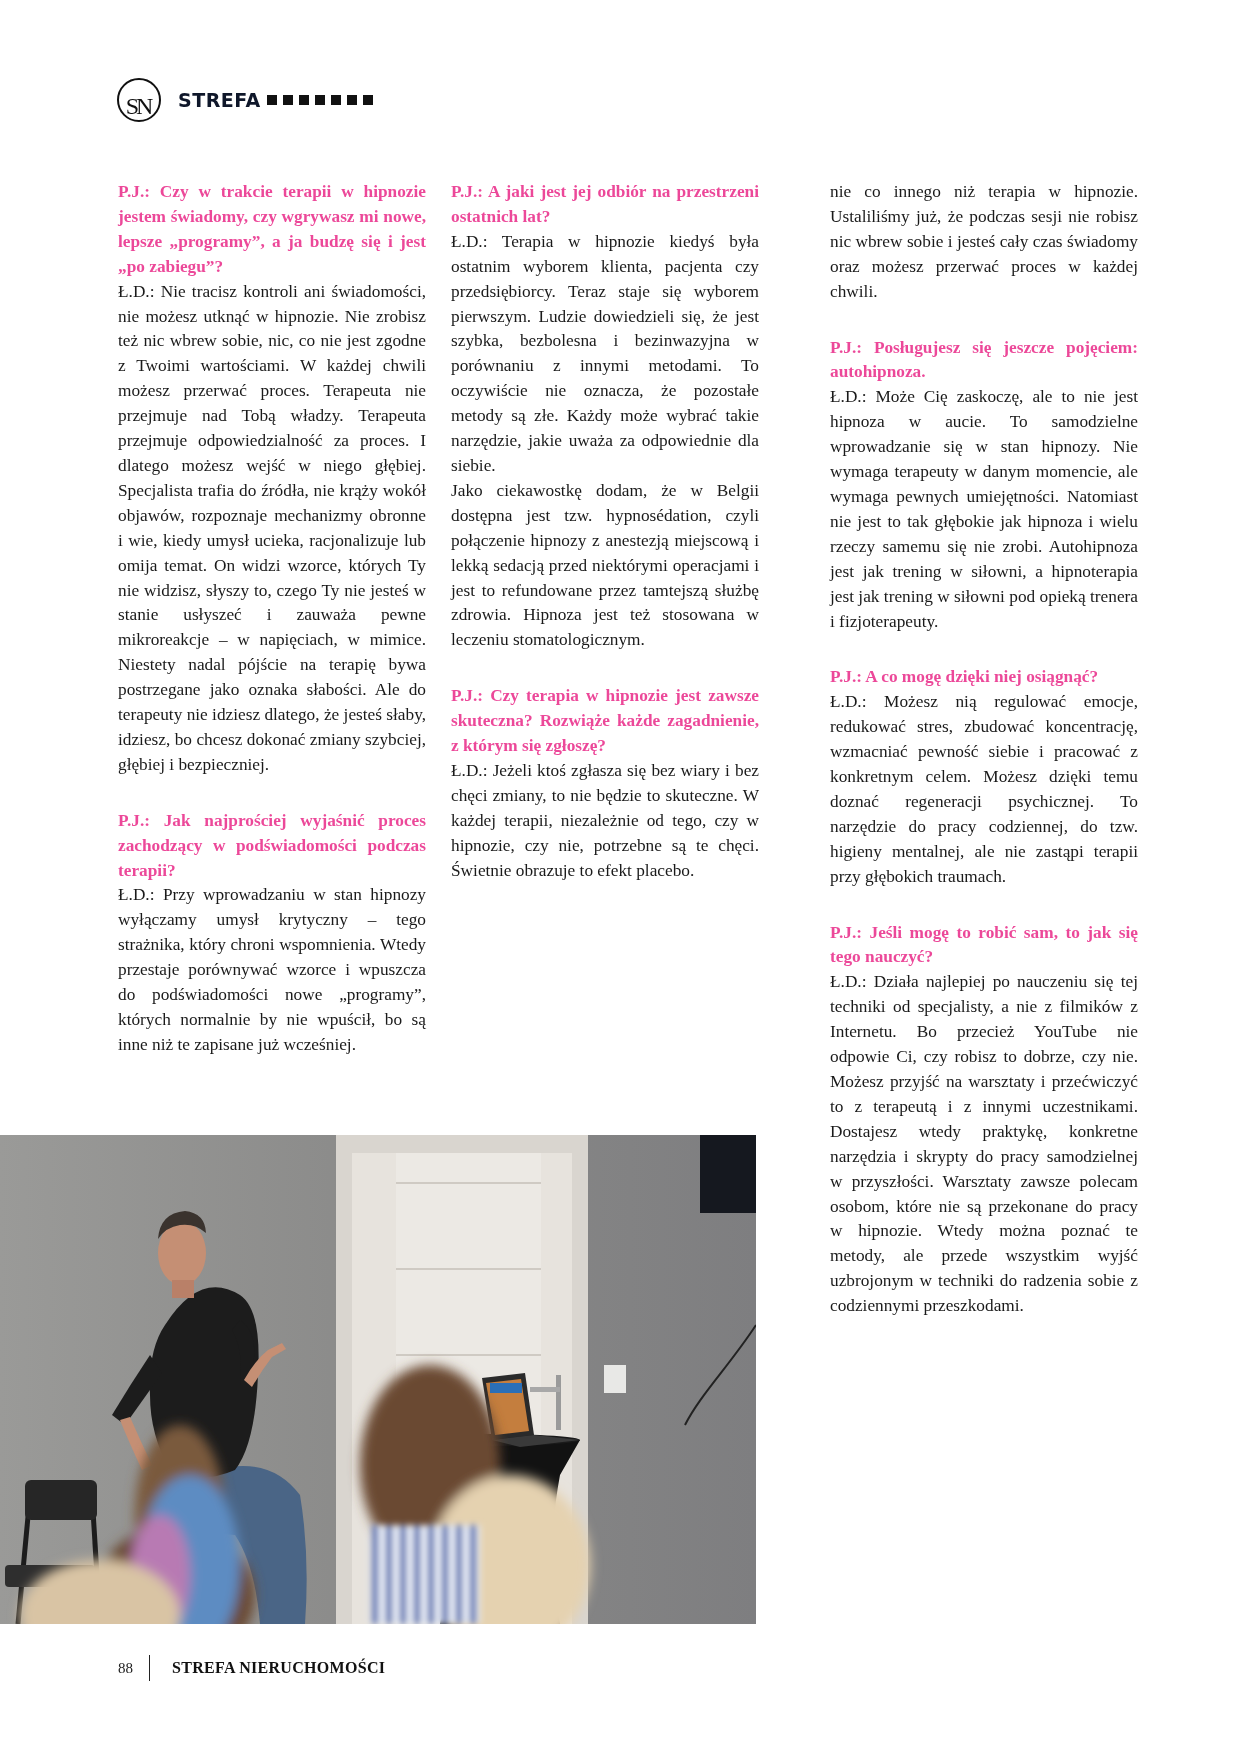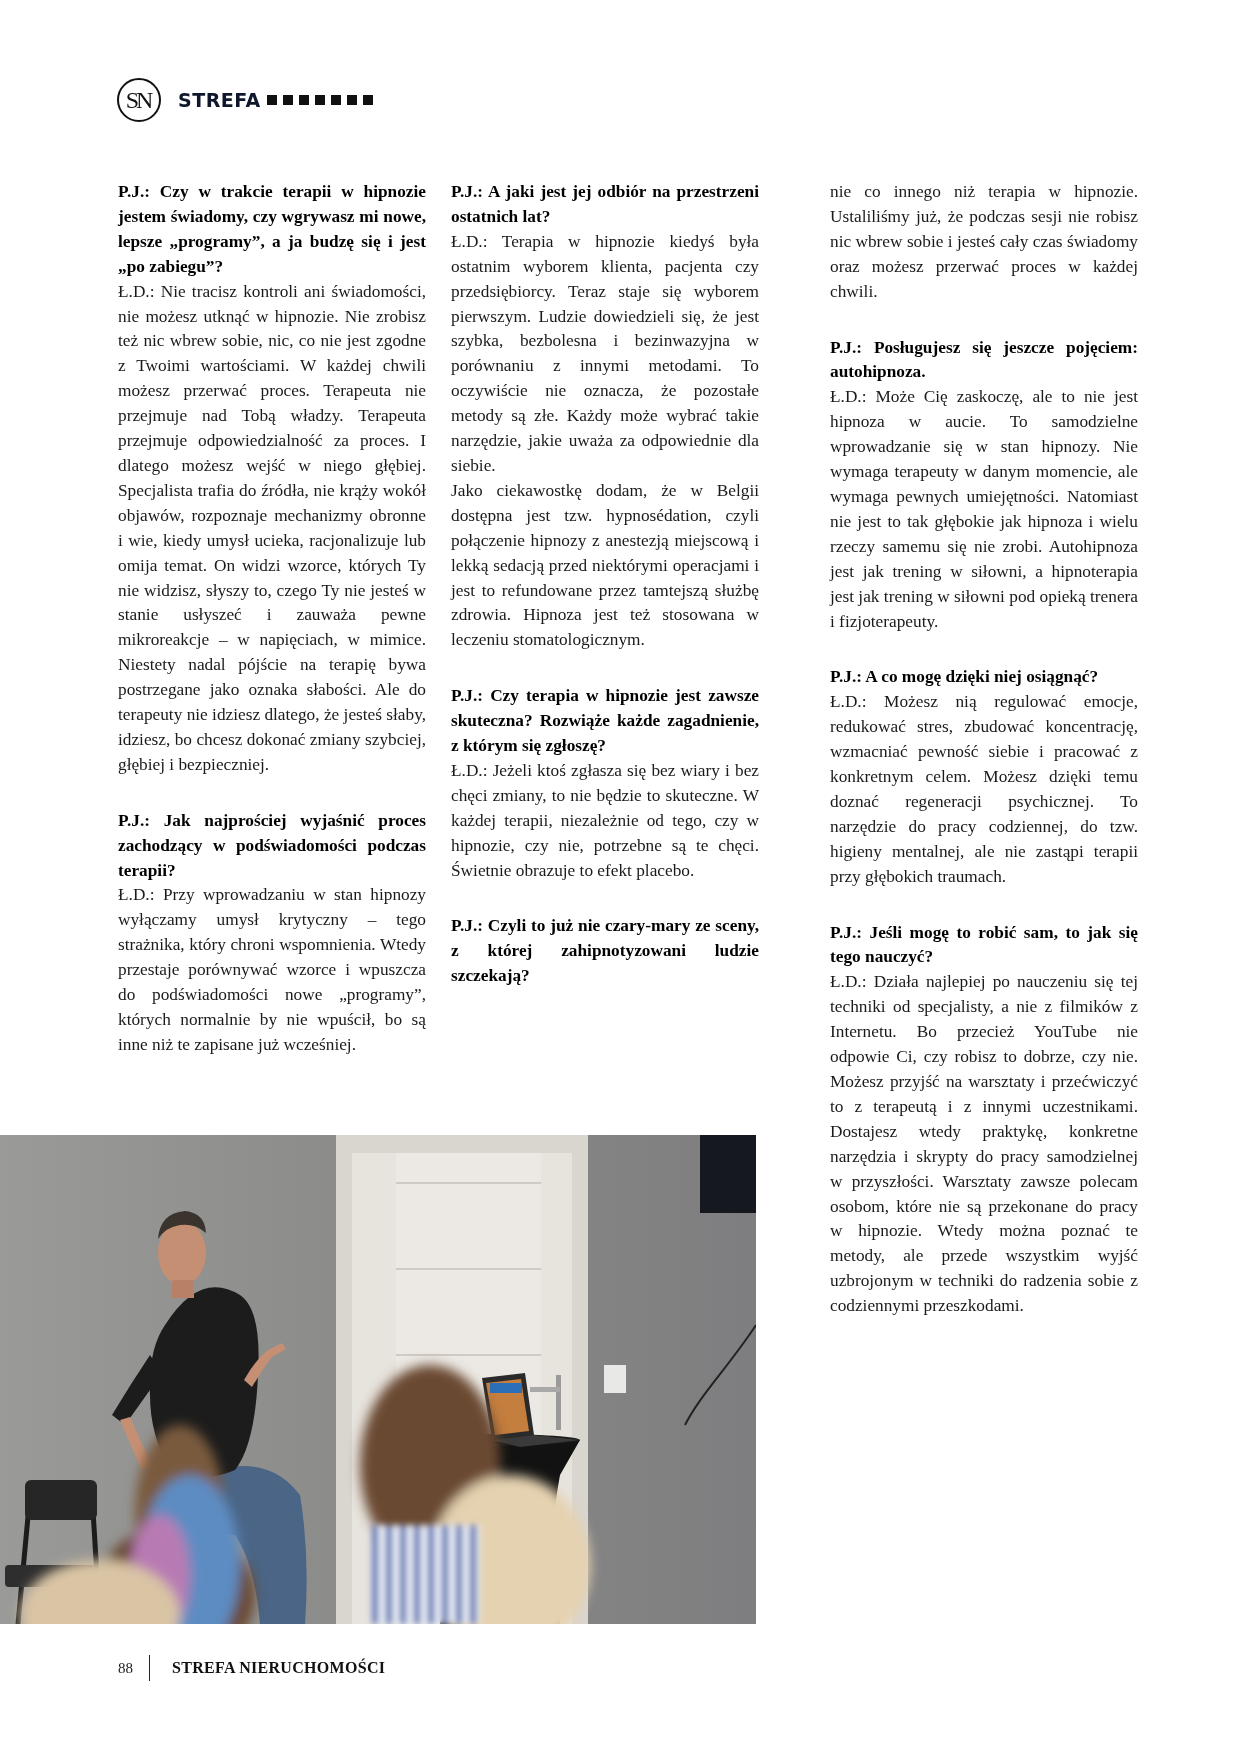--- a/index.html
+++ b/index.html
@@ -1,31 +1,31 @@
 <!DOCTYPE html>
 <html><head>
 <meta charset="utf-8">
 <style>
   html, body { margin: 0; padding: 0; background: #ffffff; }
   body { width: 1241px; height: 1754px; position: relative; overflow: hidden; font-family: "Liberation Serif", "DejaVu Serif", serif; color: #1a1a1a; }
 
   
   .header { position: absolute; left: 117px; top: 78px; height: 44px; display: flex; align-items: center; }
-  .logo { width: 44px; height: 44px; border: 2px solid #111; border-radius: 50%; box-sizing: border-box; display: flex; align-items: center; justify-content: center; font-family: "Liberation Serif", serif; font-size: 24px; letter-spacing: -3px; color: #111; }
+  .logo { width: 44px; height: 44px; border: 2px solid #111; border-radius: 50%; box-sizing: border-box; display: flex; align-items: flex-end; justify-content: center; font-family: "Liberation Serif", serif; font-size: 24px; letter-spacing: -3px; color: #111; }
   .logo span { display: inline-block; transform: translateX(-1px); }
   .section-label { margin-left: 17px; font-family: "DejaVu Sans", "Liberation Sans", sans-serif; font-weight: 700; font-size: 19px; letter-spacing: 0.5px; color: #0f172a; }
   .squares { display: flex; gap: 6px; margin-left: 6px; }
   .squares i { display: block; width: 10px; height: 10px; background: #111; }
 
   
   .col { position: absolute; top: 180px; width: 308px; font-size: 17.3px; line-height: 24.9px; text-align: justify; hyphens: manual; }
   .col1 { left: 118px; }
   .col2 { left: 451px; }
   .col3 { left: 830px; top: 180px; }
-  .q { color: #000000; font-weight: 700; margin: 0; }
+  .q { color: #ec4899; font-weight: 700; margin: 0; }
   .a { margin: 0; }
   .block + .block { margin-top: 31px; }
 
   
   .photo { position: absolute; left: 0; top: 1135px; width: 756px; height: 489px; overflow: hidden; background: #8a8a88; }
   .photo svg { display: block; }
 
   
   .footer { position: absolute; left: 118px; top: 1655px; display: flex; align-items: center; height: 26px; }
   .page-num { font-family: Liberation Serif, serif; font-size: 15px; color: #222; }
@@ -66,21 +66,20 @@
   <div class="block">
     <p class="q">P.J.: A jaki jest jej odbiór na przestrzeni ostatnich lat?</p>
     <p class="a">Ł.D.: Terapia w hipnozie kiedyś była ostatnim wyborem klienta, pacjenta czy przedsiębiorcy. Teraz staje się wyborem pierwszym. Ludzie dowiedzieli się, że jest szybka, bezbolesna i bezinwazyjna w porównaniu z innymi metodami. To oczywiście nie oznacza, że pozostałe metody są złe. Każdy może wybrać takie narzędzie, jakie uważa za odpowiednie dla siebie.</p>
     <p class="a">Jako ciekawostkę dodam, że w Belgii dostępna jest tzw. hypnosédation, czyli połączenie hipnozy z anestezją miejscową i lekką sedacją przed niektórymi operacjami i jest to refundowane przez tamtejszą służbę zdrowia. Hipnoza jest też stosowana w leczeniu stomatologicznym.</p>
   </div>
   <div class="block">
     <p class="q">P.J.: Czy terapia w hipnozie jest zawsze skuteczna? Rozwiąże każde zagadnienie, z którym się zgłoszę?</p>
     <p class="a">Ł.D.: Jeżeli ktoś zgłasza się bez wiary i bez chęci zmiany, to nie będzie to skuteczne. W każdej terapii, niezależnie od tego, czy w hipnozie, czy nie, potrzebne są te chęci. Świetnie obrazuje to efekt placebo.</p>
   </div>
   <div class="block">
-    <p class="q">P.J.: Czyli to już nie czary-mary ze sceny, z której zahipnotyzowani ludzie szczekają?</p>
   </div>
 </div>
 
 <div class="col col3">
   <div class="block">
     <p class="a">nie co innego niż terapia w hipnozie. Ustaliliśmy już, że podczas sesji nie robisz nic wbrew sobie i jesteś cały czas świadomy oraz możesz przerwać proces w każdej chwili.</p>
   </div>
   <div class="block">
     <p class="q">P.J.: Posługujesz się jeszcze pojęciem: autohipnoza.</p>
     <p class="a">Ł.D.: Może Cię zaskoczę, ale to nie jest hipnoza w aucie. To samodzielne wprowadzanie się w stan hipnozy. Nie wymaga terapeuty w danym momencie, ale wymaga pewnych umiejętności. Natomiast nie jest to tak głębokie jak hipnoza i wielu rzeczy samemu się nie zrobi. Autohipnoza jest jak trening w siłowni, a hipnoterapia jest jak trening w siłowni pod opieką trenera i fizjoterapeuty.</p>

